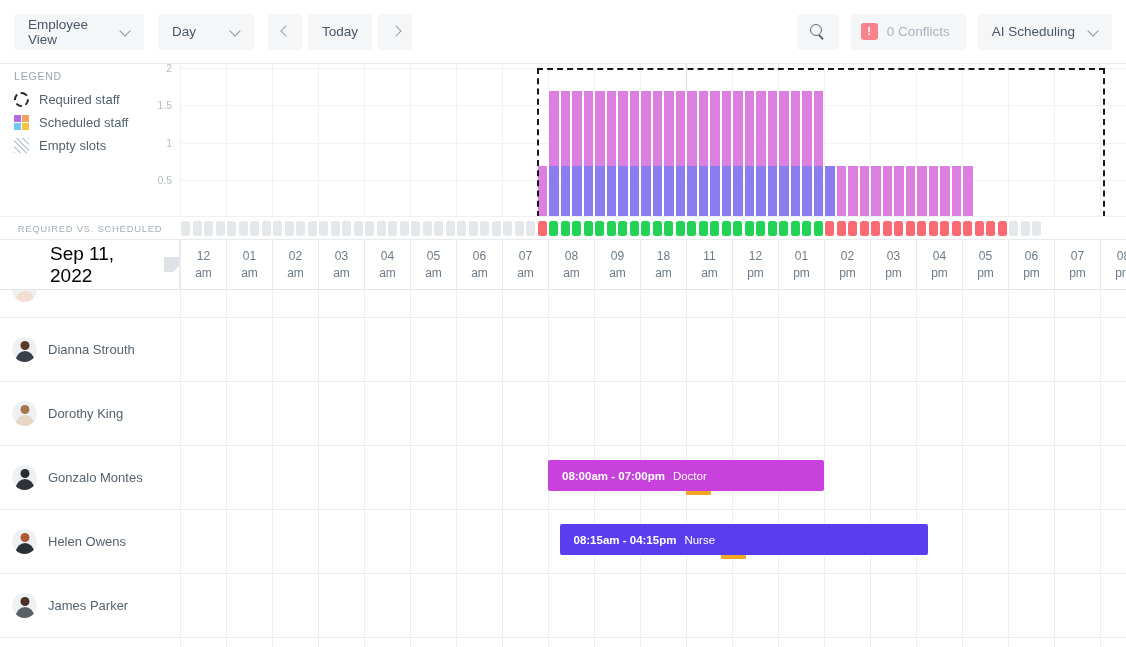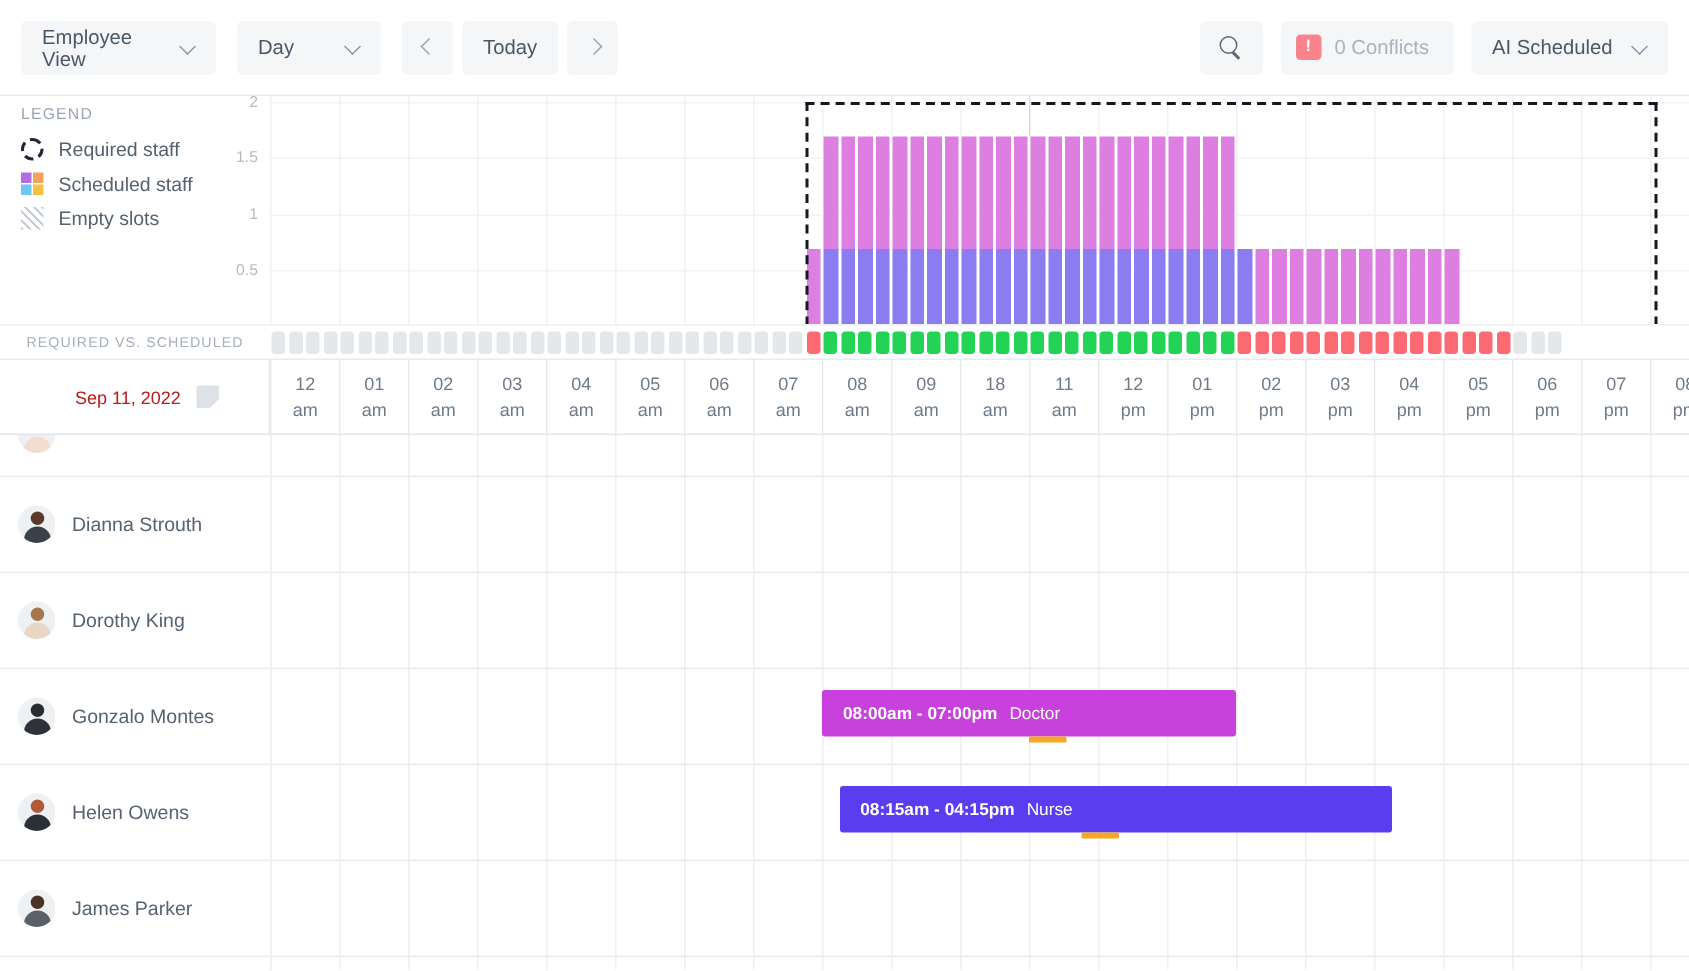--- a/index.html
+++ b/index.html
@@ -178,21 +178,21 @@
   .dateheader {
     position: absolute; left: 0; top: 240px; width: 1126px; height: 50px;
     background: #fff; border-bottom: 1px solid #e2e6ea;
   }
   .datecell {
     position: absolute; left: 0; top: 0; width: 180px; height: 49px;
     display: flex; align-items: center; gap: 10px;
     padding-left: 50px;
     border-right: 1px solid #e8ebee;
   }
-  .date-text { font-size: 12px; color: #b91c1c; }
+  .date-text { font-size: 19px; color: #000000; }
   .note-icon {
     width: 15px; height: 15px; background: #dde2e8; border-radius: 1px;
     position: relative; flex: 0 0 auto;
   }
   .note-icon::after {
     content: ""; position: absolute; right: 0; bottom: 0;
     border-width: 0 0 6px 6px; border-style: solid;
     border-color: transparent transparent #ffffff transparent;
   }
   .hours { position: absolute; left: 180px; top: 0; right: 0; height: 49px; }
@@ -288,21 +288,21 @@
 
     <div class="tb-right">
       <div class="iconbtn">
         <span class="search-glyph"></span>
       </div>
       <div class="ctl" id="conflicts-btn">
         <span class="warn-badge">!</span>
         <span>0 Conflicts</span>
       </div>
       <div class="ctl select" id="ai-btn">
-        <span>AI Scheduled</span>
+        <span>AI Scheduling</span>
         <span class="chev"></span>
       </div>
     </div>
   </div>
 
   <div class="chartwrap">
     <div class="legend">
       <div class="legend-title">LEGEND</div>
       <div class="legend-row">
         <span class="lg-required"></span>

